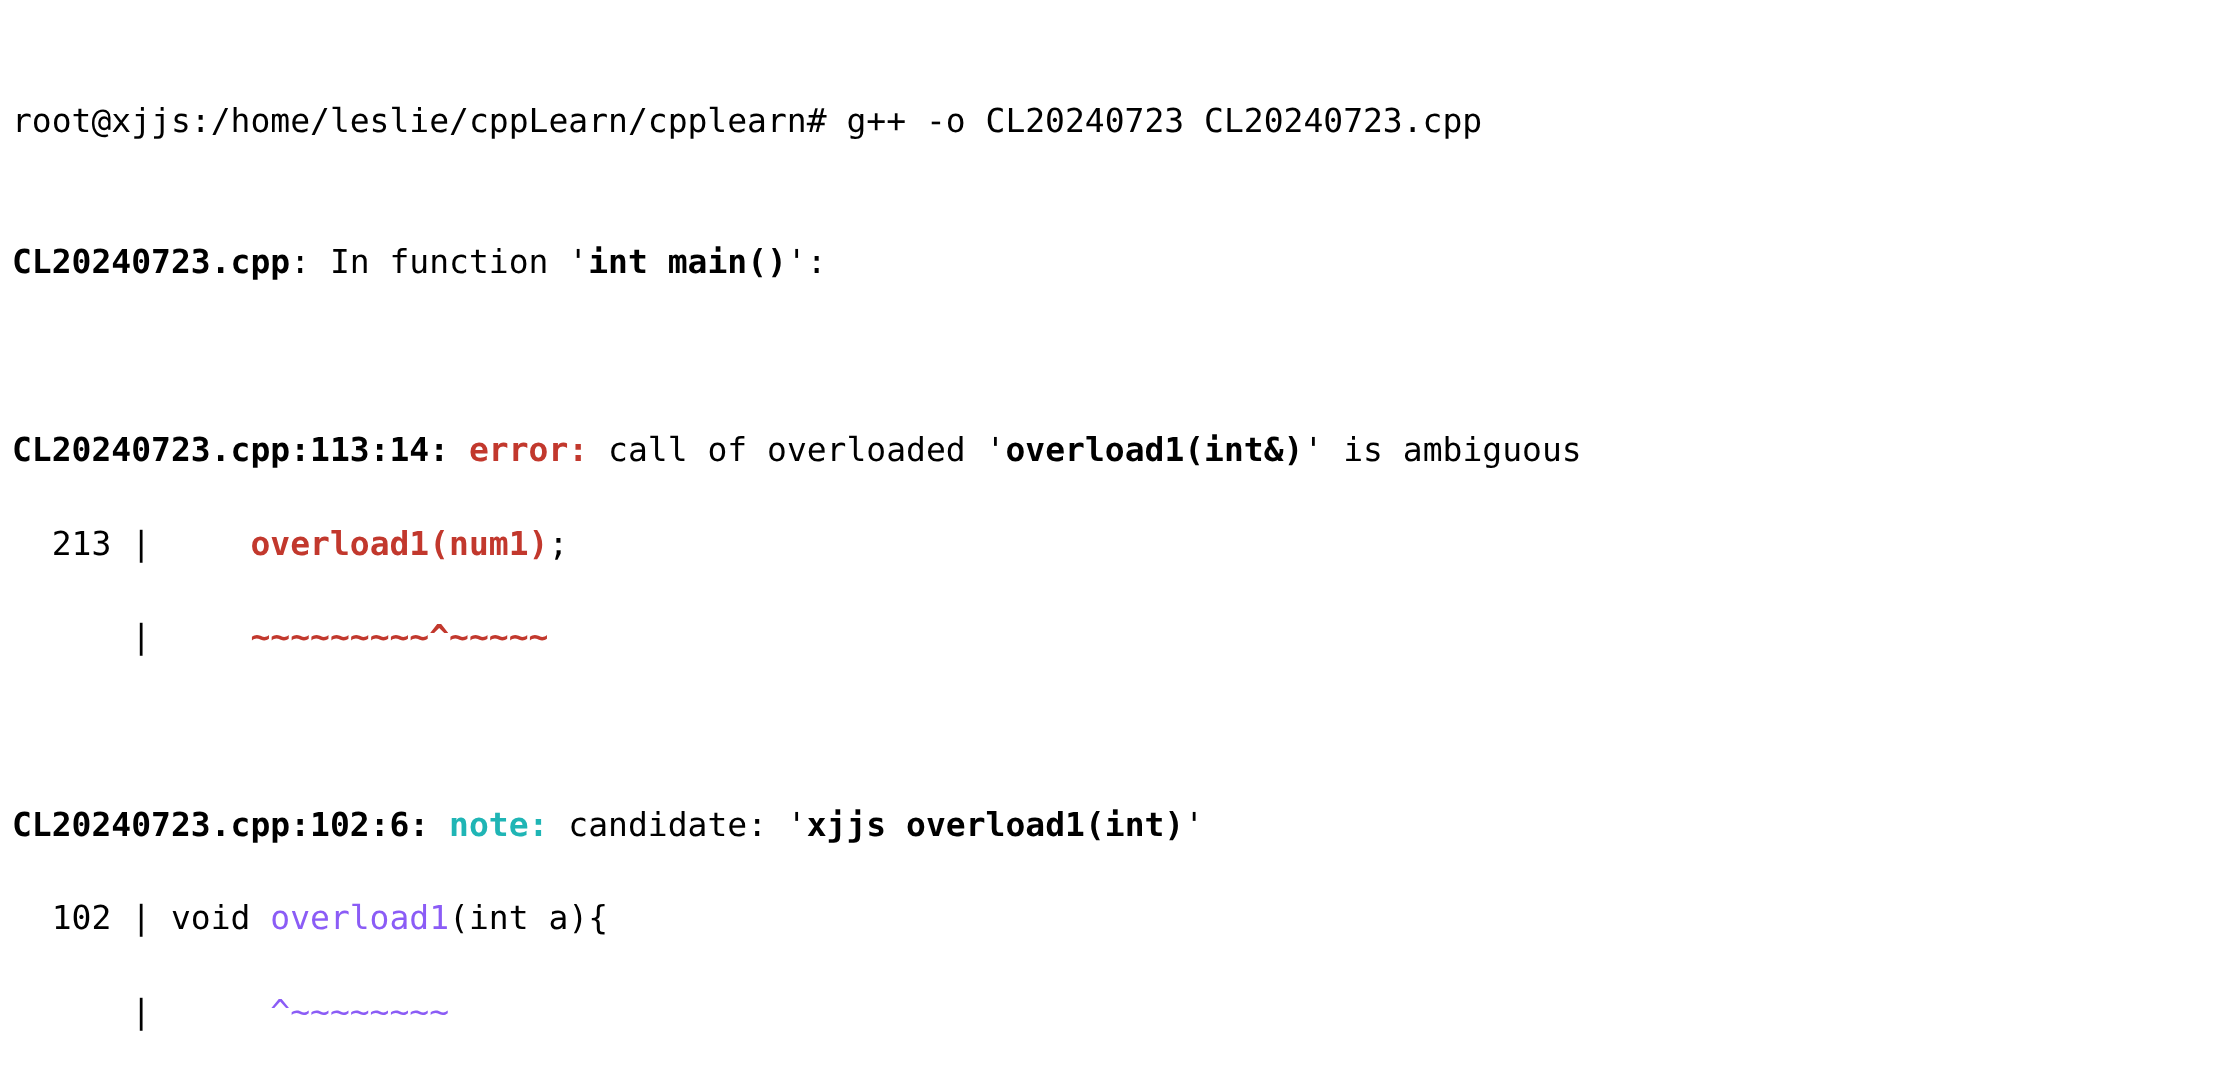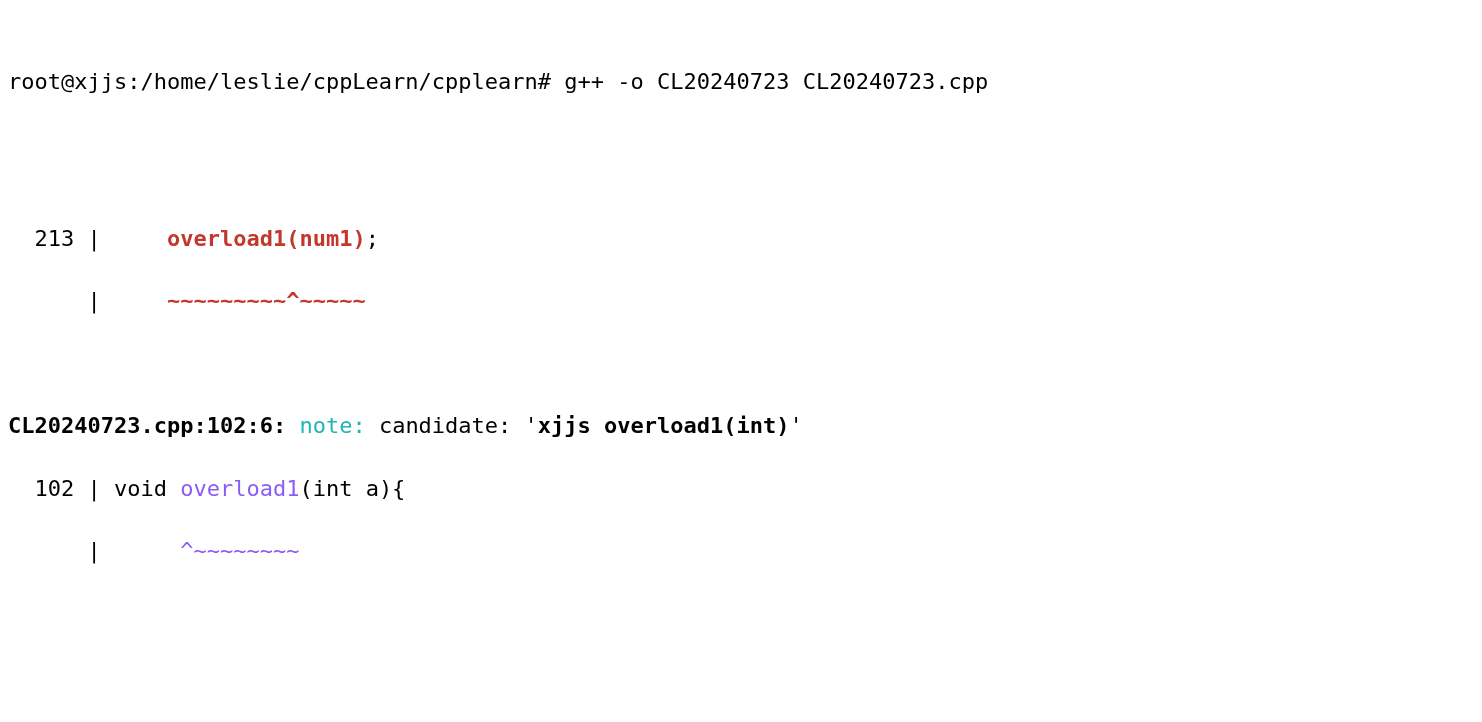--- a/index.html
+++ b/index.html
@@ -12,33 +12,35 @@
     color: #000000;
     width: 1482px;
   }
   .term {
     padding: 4px 8px 4px 8px;
     white-space: pre;
   }
   .line { white-space: pre; }
   .bold { font-weight: 700; }
   .error { color: #c2382d; font-weight: 700; }   
-  .note  { color: #1fb5b5; font-weight: 400; }   
+  .note  { color: #1fb5b5; font-weight: 700; }   
   .cyanbold { color: #8b5cf6; font-weight: 400; }
   .redbold  { color: #c2382d; font-weight: 700; text-align: right; }
 </style>
 </head>
 <body>
 
 <div class="term">
 
 <div class="line"><span>root@xjjs:/home/leslie/cppLearn/cpplearn# </span><span>g++ -o CL20240723 CL20240723.cpp</span></div>
 
+<div class="line"><span class="bold">CL20240723.cpp</span><span>: In function '</span><span class="bold">int main()</span><span>':</span></div>
 
 
+<div class="line"><span class="bold">CL20240723.cpp</span><span class="bold">:113:14:</span> <span class="error">error:</span><span> call of overloaded '</span><span class="bold">overload1(int&amp;)</span><span>' is ambiguous</span></div>
 <div class="line"><span>  213 |     </span><span class="redbold">overload1(num1)</span><span>;</span></div>
 <div class="line"><span>      |     </span><span class="redbold">~~~~~~~~~^~~~~~</span></div>
 
 
 <div class="line"><span class="bold">CL20240723.cpp</span><span class="bold">:102:6:</span> <span class="note">note:</span><span> candidate: '</span><span class="bold">xjjs overload1(int)</span><span>'</span></div>
 <div class="line"><span>  102 | void </span><span class="cyanbold">overload1</span><span>(int a){</span></div>
 <div class="line"><span>      |      </span><span class="cyanbold">^~~~~~~~~</span></div>
 
 
 

